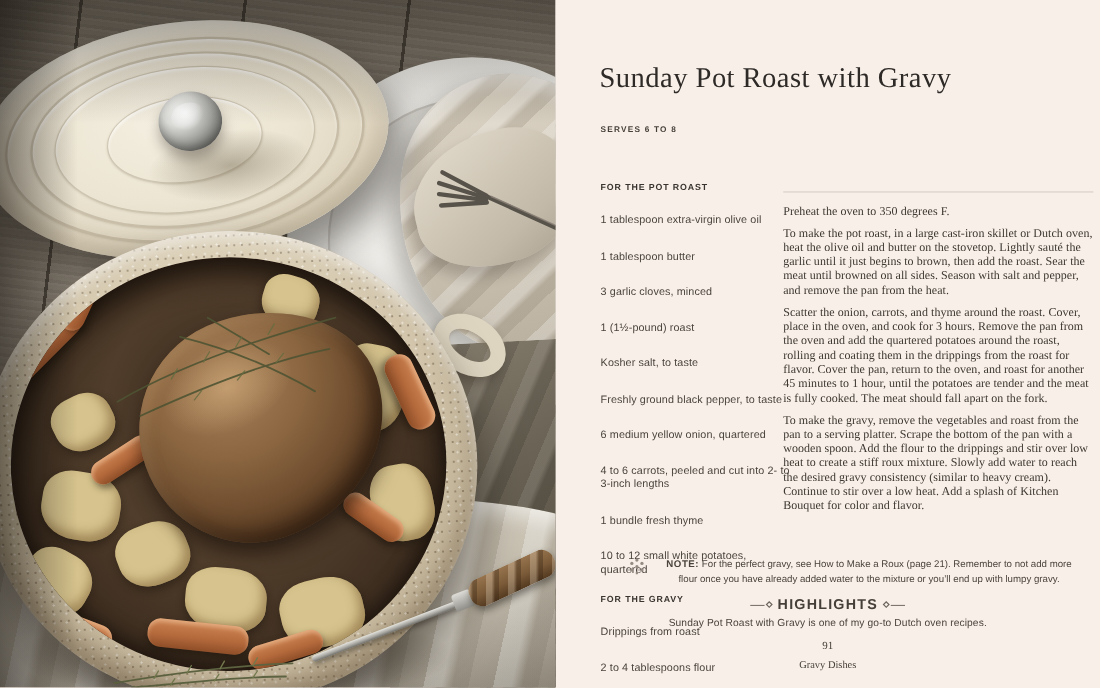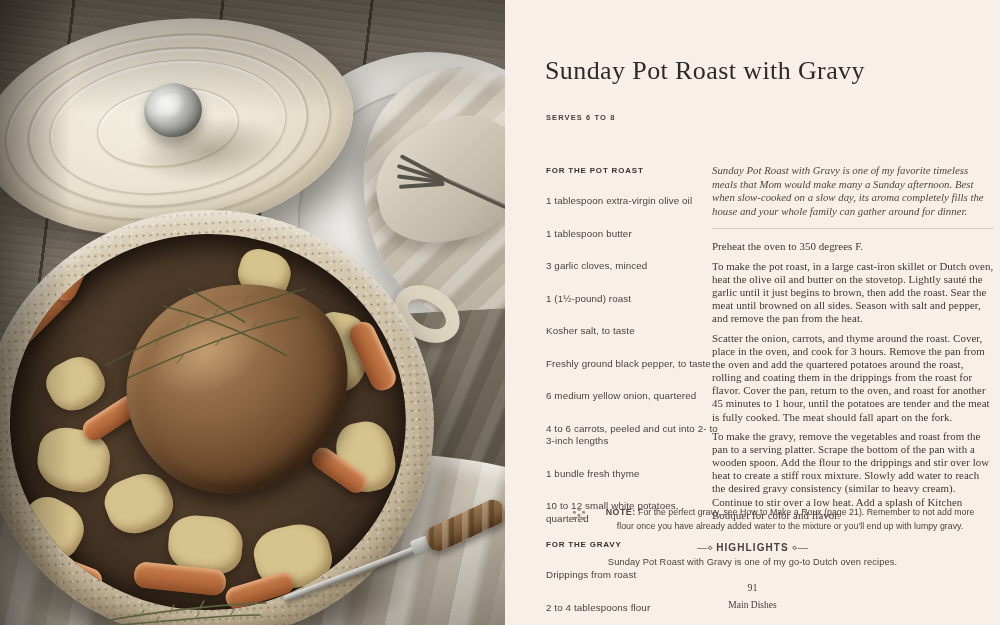--- a/index.html
+++ b/index.html
@@ -145,21 +145,21 @@
   .intro { font-style:italic; font-size:10.8px; line-height:13.6px; color:#50483f; }
   .method-divider { border:none; border-top:1px solid #d9cec6; margin:10px 0 11px 0; }
   .method-col p.step { font-size:10.9px; line-height:13.1px; color:#3c3731; margin-bottom:6.5px; letter-spacing:.05px; }
 
   .note { position:absolute; left:92px; top:506px; width:386px; text-align:center;
     font-size:8.8px; line-height:13.5px; color:#4a443d; }
   .note-label { font-weight:700; letter-spacing:.5px;margin-top:48px; }
   .dots-icon { position:absolute; left:-26px; top:1px; }
 
   .highlights { position:absolute; left:30px; right:30px; top:542px; text-align:center; }
-  .hl-head { font-size:10px; font-weight:700; letter-spacing:1.1px; color:#453f39; }
+  .hl-head { font-size:13px; font-weight:700; letter-spacing:1.1px; color:#453f39; }
   .hl-orn { font-weight:400; color:#6b655d; letter-spacing:0; }
   .hl-text { margin-top:4px; font-size:9.3px; color:#4a443d; letter-spacing:.1px; }
 
   .folio { position:absolute; left:0; right:0; top:582px; text-align:center;
     font-family:"Liberation Serif", serif; color:#45403a; }
   .folio .pnum { font-size:10px;text-align:center; }
   .folio .section { margin-top:7px; font-size:9.5px; }
 </style>
 </head>
 <body>
@@ -283,21 +283,20 @@
       <div class="ing-item">4 to 6 carrots, peeled and cut into 2- to 3-inch lengths</div>
       <div class="ing-item">1 bundle fresh thyme</div>
       <div class="ing-item">10 to 12 small white potatoes, quartered</div>
       <div class="ing-header gravy">FOR THE GRAVY</div>
       <div class="ing-item">Drippings from roast</div>
       <div class="ing-item">2 to 4 tablespoons flour</div>
       <div class="ing-item">½ to 1 cup water</div>
     </div>
 
     <div class="method-col">
-      <p class="intro">Sunday Pot Roast with Gravy is one of my favorite timeless meals that Mom would make many a Sunday afternoon. Best when slow-cooked on a slow day, its aroma completely fills the house and your whole family can gather around for dinner.</p>
       <hr class="method-divider">
       <p class="step">Preheat the oven to 350 degrees F.</p>
       <p class="step">To make the pot roast, in a large cast-iron skillet or Dutch oven, heat the olive oil and butter on the stovetop. Lightly sauté the garlic until it just begins to brown, then add the roast. Sear the meat until browned on all sides. Season with salt and pepper, and remove the pan from the heat.</p>
       <p class="step">Scatter the onion, carrots, and thyme around the roast. Cover, place in the oven, and cook for 3 hours. Remove the pan from the oven and add the quartered potatoes around the roast, rolling and coating them in the drippings from the roast for flavor. Cover the pan, return to the oven, and roast for another 45 minutes to 1 hour, until the potatoes are tender and the meat is fully cooked. The meat should fall apart on the fork.</p>
       <p class="step">To make the gravy, remove the vegetables and roast from the pan to a serving platter. Scrape the bottom of the pan with a wooden spoon. Add the flour to the drippings and stir over low heat to create a stiff roux mixture. Slowly add water to reach the desired gravy consistency (similar to heavy cream). Continue to stir over a low heat. Add a splash of Kitchen Bouquet for color and flavor.</p>
     </div>
 
     <div class="note">
       <svg class="dots-icon" width="16" height="16" viewBox="0 0 16 16">
         <g fill="#958d83">
@@ -312,17 +311,17 @@
       </svg><span class="note-label">NOTE:</span><span> For the perfect gravy, see How to Make a Roux (page 21). Remember to not add more flour once you have already added water to the mixture or you’ll end up with lumpy gravy.</span>
     </div>
 
     <div class="highlights">
       <div class="hl-head"><span class="hl-orn">—⋄ </span><span>HIGHLIGHTS</span><span class="hl-orn"> ⋄—</span></div>
       <div class="hl-text">Sunday Pot Roast with Gravy is one of my go-to Dutch oven recipes.</div>
     </div>
 
     <div class="folio">
       <div class="pnum">91</div>
-      <div class="section">Main Dishes</div>
+      <div class="section">Gravy Dishes</div>
     </div>
 
   </div>
 </div>
 
 </body></html>

